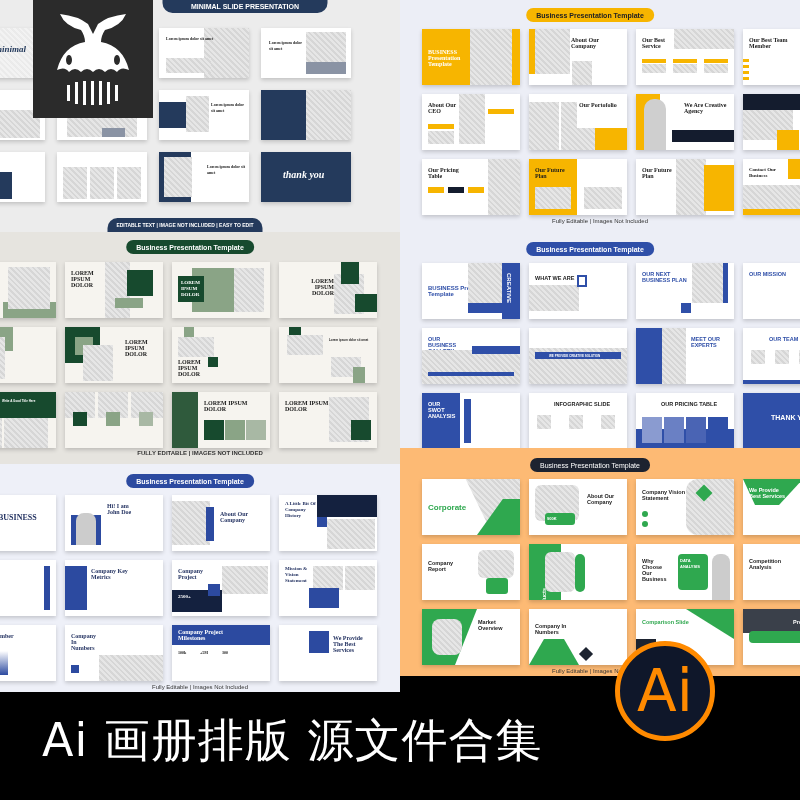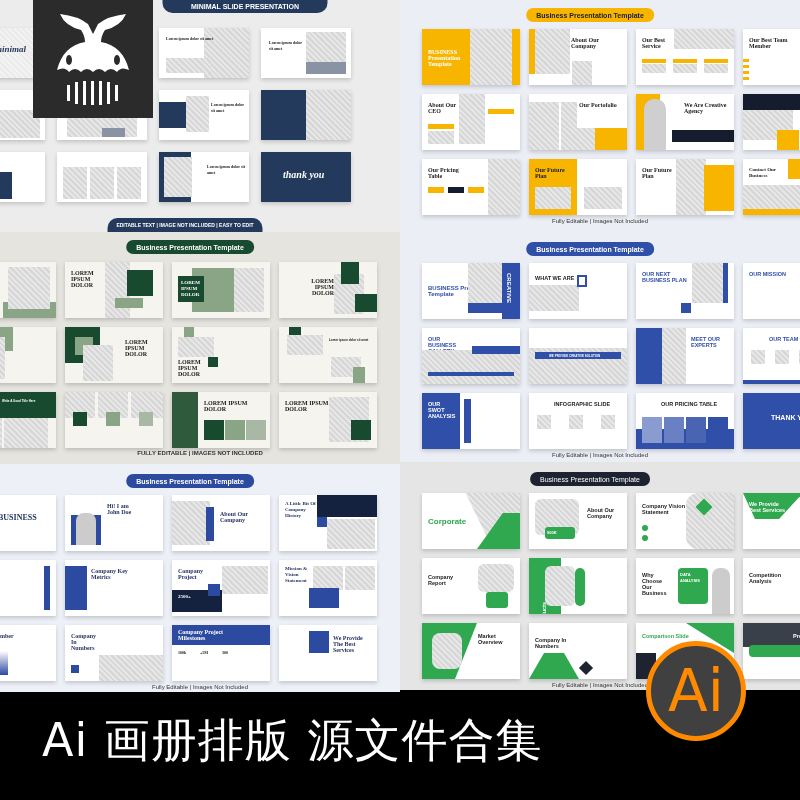--- a/index.html
+++ b/index.html
@@ -12,27 +12,27 @@
 .ph{position:absolute;background:repeating-linear-gradient(45deg,#e6e6e6 0 2px,#d6d6d6 2px 4px)}
 .blk{position:absolute}
 .t{position:absolute;font-family:"Liberation Serif",serif;font-weight:bold;font-size:6px;line-height:6px;color:#1b1b1b}
 .ts{position:absolute;font-family:"Liberation Sans",sans-serif;font-weight:bold;font-size:5.5px;line-height:6px}
 
 #p1{left:0;top:0;width:400px;height:232px;background:#ececec}
 #p2{left:400px;top:0;width:400px;height:232px;background:#eceef6}
 #p3{left:0;top:232px;width:400px;height:232px;background:#e6e4df}
 #p4{left:400px;top:232px;width:400px;height:232px;background:#eceef6}
 #p5{left:0;top:464px;width:400px;height:228px;background:#eef0f8}
-#p6{left:400px;top:462px;width:400px;height:228px;background:#e5e5e5}
+#p6{left:400px;top:448px;width:400px;height:228px;background:#fdba74}
 
 #logo{position:absolute;left:33px;top:0;width:120px;height:118px;background:#2b2b2b;z-index:5}
 
 #banner{position:absolute;left:0;top:692px;width:800px;height:108px;background:#000}
 #banner-text{position:absolute;left:42px;top:18px;color:#fff;font-size:46px;letter-spacing:1px;font-family:"DejaVu Sans",sans-serif;white-space:nowrap}
-#ai-badge{position:absolute;left:646px;top:641px;width:100px;height:100px;border-radius:50%;background:#404040;border:5px solid #ff8a00;z-index:6;display:flex;align-items:center;justify-content:center}
+#ai-badge{position:absolute;left:615px;top:641px;width:100px;height:100px;border-radius:50%;background:#0f172a;border:5px solid #ff8a00;z-index:6;display:flex;align-items:center;justify-content:center}
 #ai-badge span{color:#ff8a00;font-size:58px;font-weight:normal;font-family:"DejaVu Sans",sans-serif;line-height:1}
 </style>
 </head>
 <body>
 
 <div class="panel" id="p1">
   <div class="pill" style="top:0;left:245px;width:165px;background:#243a5c;color:#fff;border-radius:0 0 10px 10px;height:13px">MINIMAL SLIDE PRESENTATION</div>
   <div class="grid" style="left:-45px;top:28px;grid-template-columns:repeat(4,90px);column-gap:12px;grid-template-rows:repeat(3,50px);row-gap:12px">
     <div class="slide">
       <div class="ph" style="left:0;top:0;width:90px;height:50px;opacity:.5"></div>

